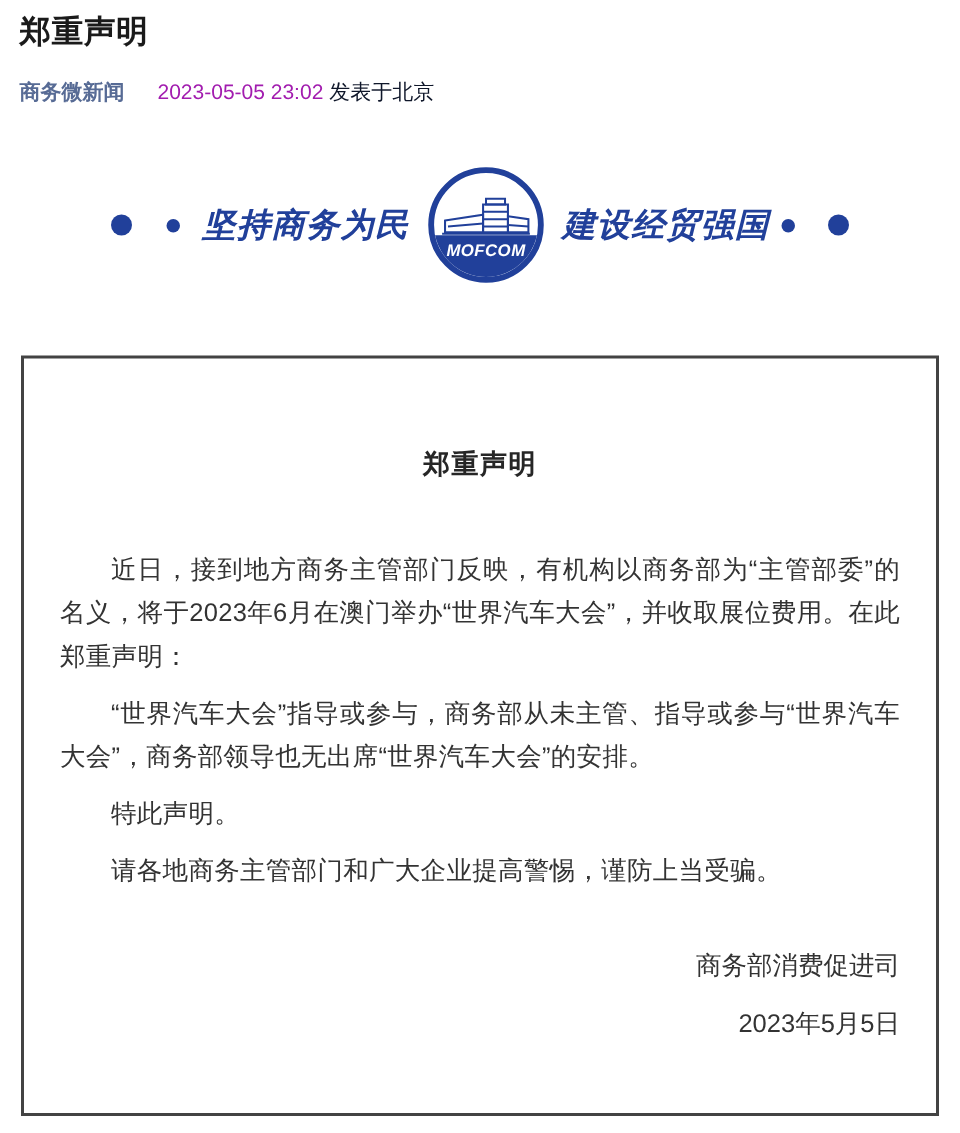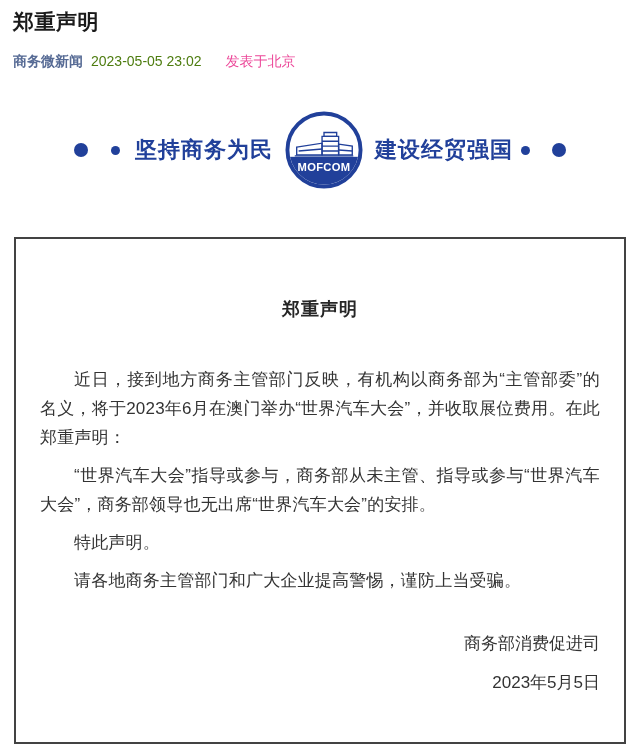--- a/index.html
+++ b/index.html
@@ -20,27 +20,27 @@
   .article-title{
     position:absolute;left:13px;top:8px;
     font-size:21px;line-height:28px;font-weight:700;color:#1a1a1a;
     margin:0;letter-spacing:0.5px;
   }
   .byline{
     position:absolute;left:13px;top:52px;
     font-size:14px;line-height:18px;
     display:flex;align-items:baseline;
   }
-  .byline .author{color:var(--link);font-weight:600;margin-right:8px;cursor:pointer;}
-  .byline .time{color:#4d7c0f;margin-right:24px;}
-  .byline .loc{color:#ec4899;}
+  .byline .author{color:var(--link);font-weight:600;margin-right:22px;cursor:pointer;}
+  .byline .time{color:#a21caf;margin-right:4px;}
+  .byline .loc{color:#0f172a;}
   
   .banner{
     position:absolute;left:0;top:108px;width:640px;height:84px;
-    display:flex;align-items:center;justify-content:center;
+    display:flex;align-items:center;justify-content:center;font-style:italic;
   }
   .dot{border-radius:50%;background:var(--accent);flex:0 0 auto;}
   .dot.lg{width:14px;height:14px;}
   .dot.sm{width:9px;height:9px;}
   .dot.l2{margin-left:23px;}
   .dot.r1{margin-left:8px;}
   .dot.r2{margin-left:22px;}
   .slogan{
     font-size:22px;font-weight:700;color:var(--accent);
     letter-spacing:1px;white-space:nowrap;flex:0 0 auto;

